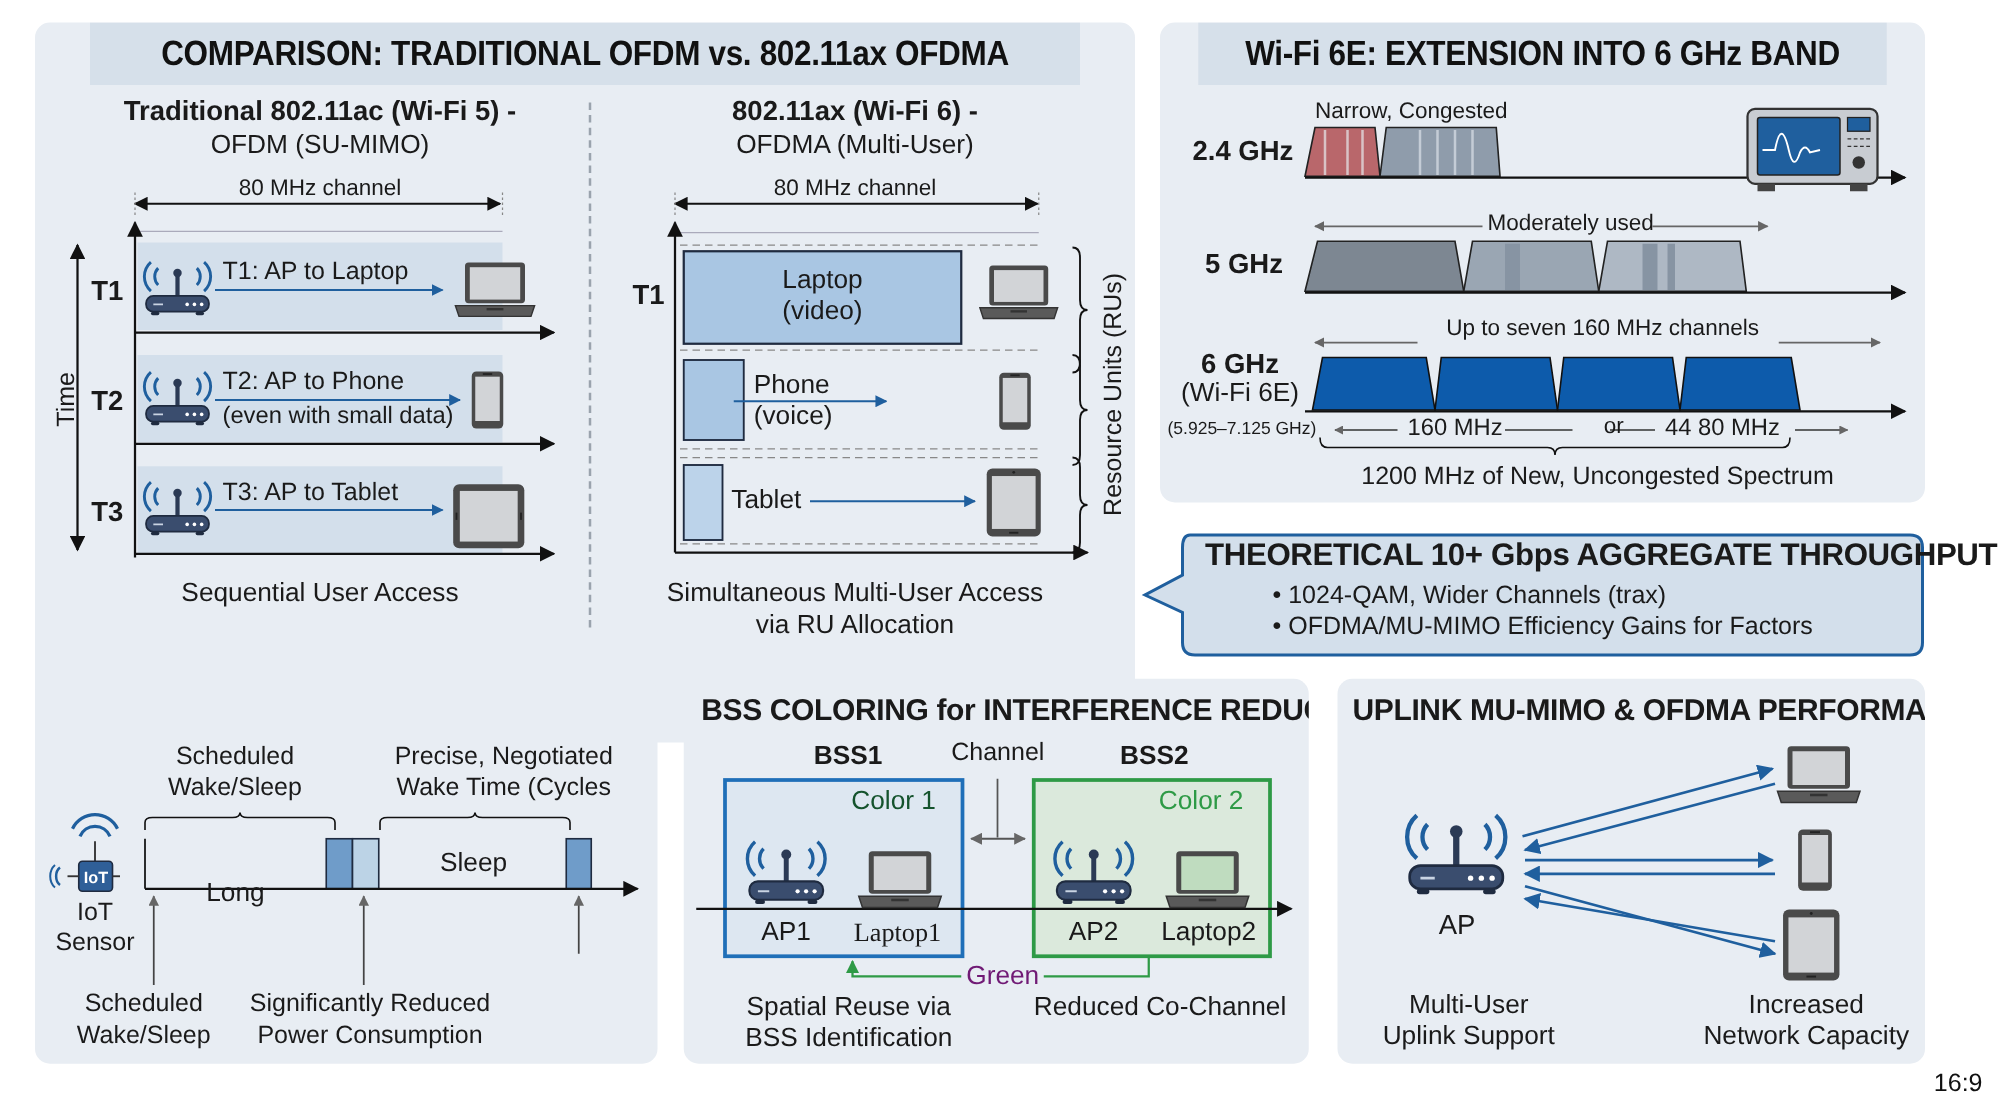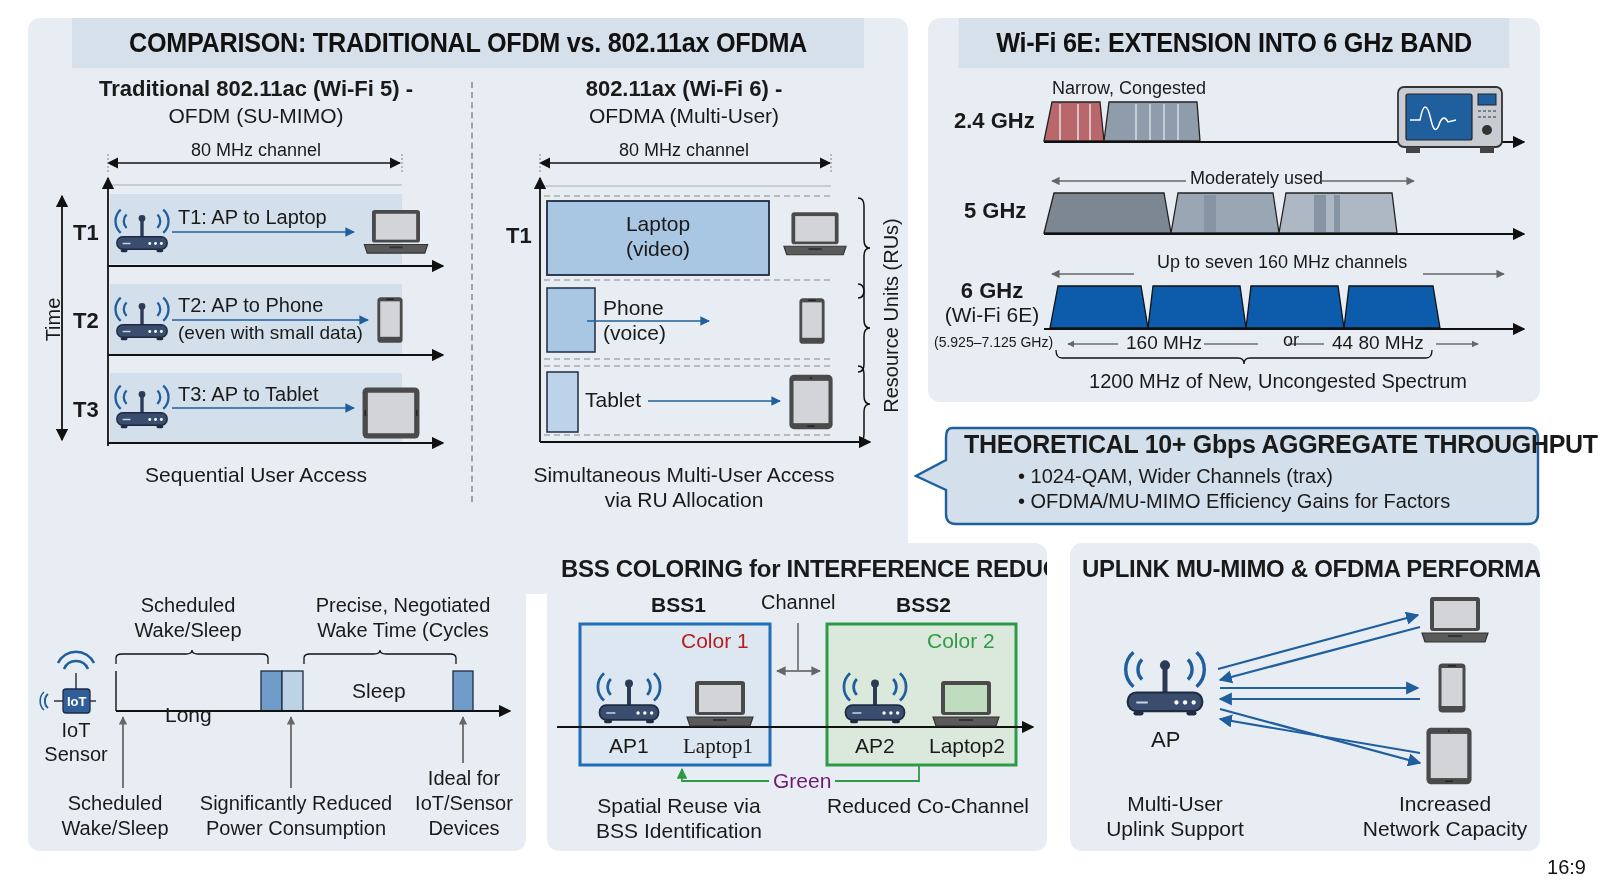--- a/index.html
+++ b/index.html
@@ -308,41 +308,36 @@
   <div class="t" style="left:137px;top:136px;font-size:21px;margin-top:24px;">Long</div>
   <div class="t" style="left:324px;top:136px;font-size:21px;">Sleep</div>
   <div class="t center" style="left:22px;width:130px;top:248px;font-size:20px;line-height:25px;">
     <div>Scheduled</div>
     <div>Wake/Sleep</div>
   </div>
   <div class="t center" style="left:163px;width:210px;top:248px;font-size:20px;line-height:25px;">
     <div>Significantly Reduced</div>
     <div>Power Consumption</div>
   </div>
-  <div class="t center" style="left:380px;width:112px;top:223px;font-size:20px;line-height:25px;">
-    <div>Ideal for</div>
-    <div>IoT/Sensor</div>
-    <div>Devices</div>
-  </div>
 </div>
 
 <div class="panel" style="left:547px;top:543px;width:500px;height:308px;">
   <div class="ptitle" style="left:14px;top:12px;">BSS COLORING for INTERFERENCE REDUCTION</div>
   <div class="t bold" style="left:104px;top:50px;font-size:21px;">BSS1</div>
   <div class="t" style="left:214px;top:48px;font-size:20px;">Channel</div>
   <div class="t bold" style="left:349px;top:50px;font-size:21px;">BSS2</div>
   <svg style="left:0;top:0;" width="500" height="308">
     <rect x="33" y="81" width="190" height="141" fill="#dde7f1" stroke="#1f6fb8" stroke-width="3"></rect>
     <rect x="280" y="81" width="189" height="141" fill="#dbe9dc" stroke="#2e9a46" stroke-width="3"></rect>
     <line x1="251" y1="80" x2="251" y2="127" stroke="#555" stroke-width="1.4"></line>
     <line x1="230" y1="128" x2="273" y2="128" stroke="#555" stroke-width="1.6" marker-start="url(#ah-g)" marker-end="url(#ah-g)"></line>
     <line x1="10" y1="184" x2="486" y2="184" stroke="#111" stroke-width="1.8" marker-end="url(#ah-k)"></line>
     <polyline points="372,222 372,238 135,238 135,226" fill="none" stroke="#2e9a46" stroke-width="1.8" marker-end="url(#ah-gr)"></polyline>
   </svg>
-  <div class="t" style="left:134px;top:86px;font-size:21px;color:#b91c1c;">Color 1</div>
+  <div class="t" style="left:134px;top:86px;font-size:21px;color:#14532d;">Color 1</div>
   <div class="t" style="left:380px;top:86px;font-size:21px;color:#2e9a46;">Color 2</div>
   <svg style="left:48px;top:124px;" width="68" height="58">
       <use href="#router"></use>
     </svg>
   <svg style="left:138px;top:136px;" width="70" height="50">
       <use href="#laptop"></use>
     </svg>
   <svg style="left:294px;top:124px;" width="68" height="58">
       <use href="#router"></use>
     </svg>

